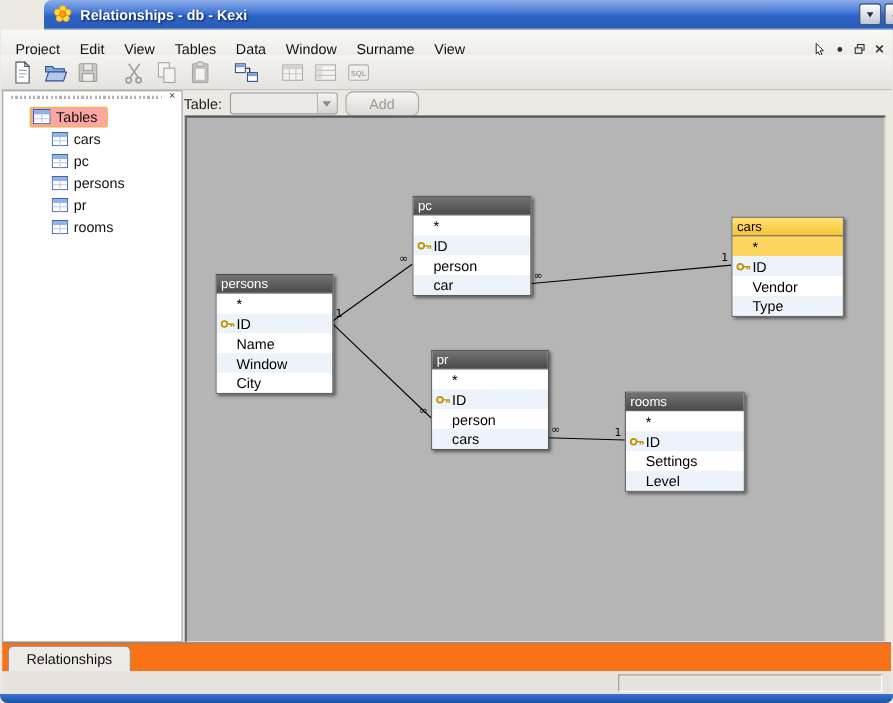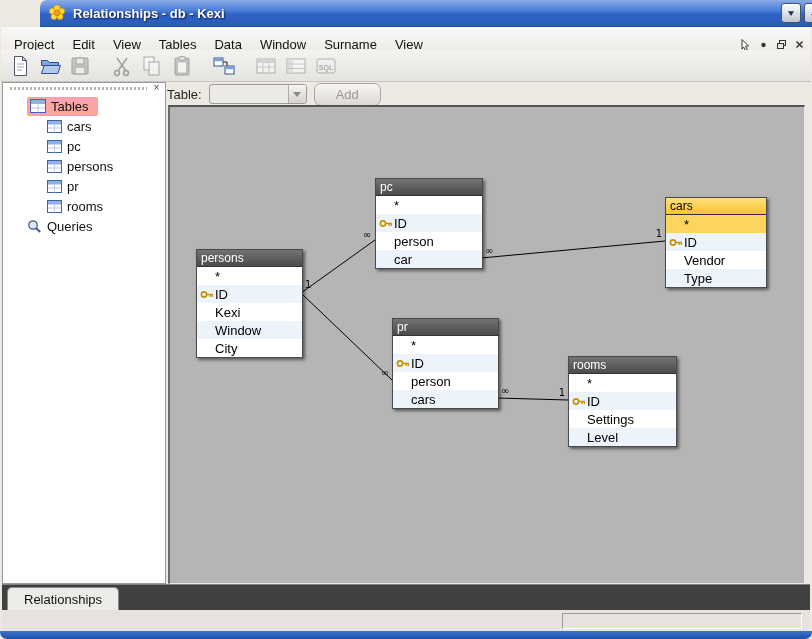--- a/index.html
+++ b/index.html
@@ -69,21 +69,21 @@
   .tb-header{height:16px;line-height:16px;padding:0 4px;background:linear-gradient(#737373,#4b4b4b);
     color:#fff;font-size:12px;border-bottom:1px solid #333}
   .table-box.selected .tb-header{background:linear-gradient(#ffe07a,#f8c431);color:#000}
   .tb-row{height:18px;display:flex;align-items:center;padding:0 3px;background:#fff}
   .tb-row.alt{background:#edf3fb}
   .tb-row.hl{background:#fcd45e}
   .tb-row .slot{width:15px;display:flex;align-items:center;flex:none}
   .tb-row .lab{color:#000;white-space:nowrap}
 
   
-  .tabbar{position:absolute;left:2px;top:584px;width:808px;height:26px;background:#404040;border-top:1px solid #808080}
+  .tabbar{position:absolute;left:2px;top:584px;width:808px;height:26px;background:#f97316;border-top:1px solid #808080}
   .tab{position:absolute;left:5px;top:2px;height:23px;padding:0 16px;background:#ecebe7;
     border:1px solid #8a8a8a;border-bottom:none;border-radius:5px 5px 0 0;font-size:13px;display:flex;align-items:center;color:#111}
   .statusbar{position:absolute;left:2px;top:610px;width:808px;height:21px;background:#e6e3de}
   .status-box{position:absolute;right:8px;top:3px;width:238px;height:14px;border-style:solid;border-width:1px;
     border-color:#9a9a9a #ffffff #ffffff #9a9a9a;background:#e6e3de}
   .bottom-edge{position:absolute;left:0;top:631px;width:812px;height:8px;
     background:linear-gradient(#3c72d0,#1c4fa8);border-radius:0 0 7px 7px}
 </style>
 </head>
 <body>
@@ -294,29 +294,20 @@
     <div class="tree-row child">
       <span class="ico">
           <svg width="15" height="13" viewBox="0 0 15 13">
             <rect x="0.5" y="0.5" width="14" height="12" fill="#fff" stroke="#3d63a8"></rect>
             <rect x="1" y="1" width="13" height="3.5" fill="#8fb0e8"></rect>
             <path d="M1 8h13M7.5 4.5v8" stroke="#b9c9e4" fill="none"></path>
           </svg>
         </span>
       <span class="tlabel">rooms</span>
     </div>
-    <div class="tree-row root">
-      <span class="ico">
-          <svg width="15" height="14" viewBox="0 0 15 14">
-            <circle cx="6" cy="6" r="4.2" fill="#dfe9f5" stroke="#3d5a86" stroke-width="1.3"></circle>
-            <path d="M9.2 9.2l4 3.8" stroke="#3d5a86" stroke-width="2"></path>
-          </svg>
-        </span>
-      <span class="tlabel">Queries</span>
-    </div>
   </div>
 </div>
 
 <div class="canvas">
   <div class="canvas-inner">
     <svg class="rel">
       <line x1="131" y1="186" x2="205" y2="133" stroke="#000"></line>
       <line x1="311" y1="151" x2="495" y2="134" stroke="#000"></line>
       <line x1="131" y1="186" x2="222" y2="273" stroke="#000"></line>
       <line x1="327" y1="291" x2="398" y2="293" stroke="#000"></line>
@@ -340,21 +331,21 @@
             <span class="slot">
               <svg width="14" height="9" viewBox="0 0 14 9">
                 <circle cx="4" cy="4.5" r="2.6" fill="none" stroke="#c49200" stroke-width="1.6"></circle>
                 <path d="M6.8 4.5h6M10.2 4.5v2.6M12.4 4.5v2.6" stroke="#c49200" stroke-width="1.3" fill="none"></path>
               </svg>
             </span>
             <span class="lab">ID</span>
           </div>
           <div class="tb-row">
             <span class="slot"></span>
-            <span class="lab">Kexi</span>
+            <span class="lab">Name</span>
           </div>
           <div class="tb-row alt">
             <span class="slot"></span>
             <span class="lab">Window</span>
           </div>
           <div class="tb-row">
             <span class="slot"></span>
             <span class="lab">City</span>
           </div>
         </div>

